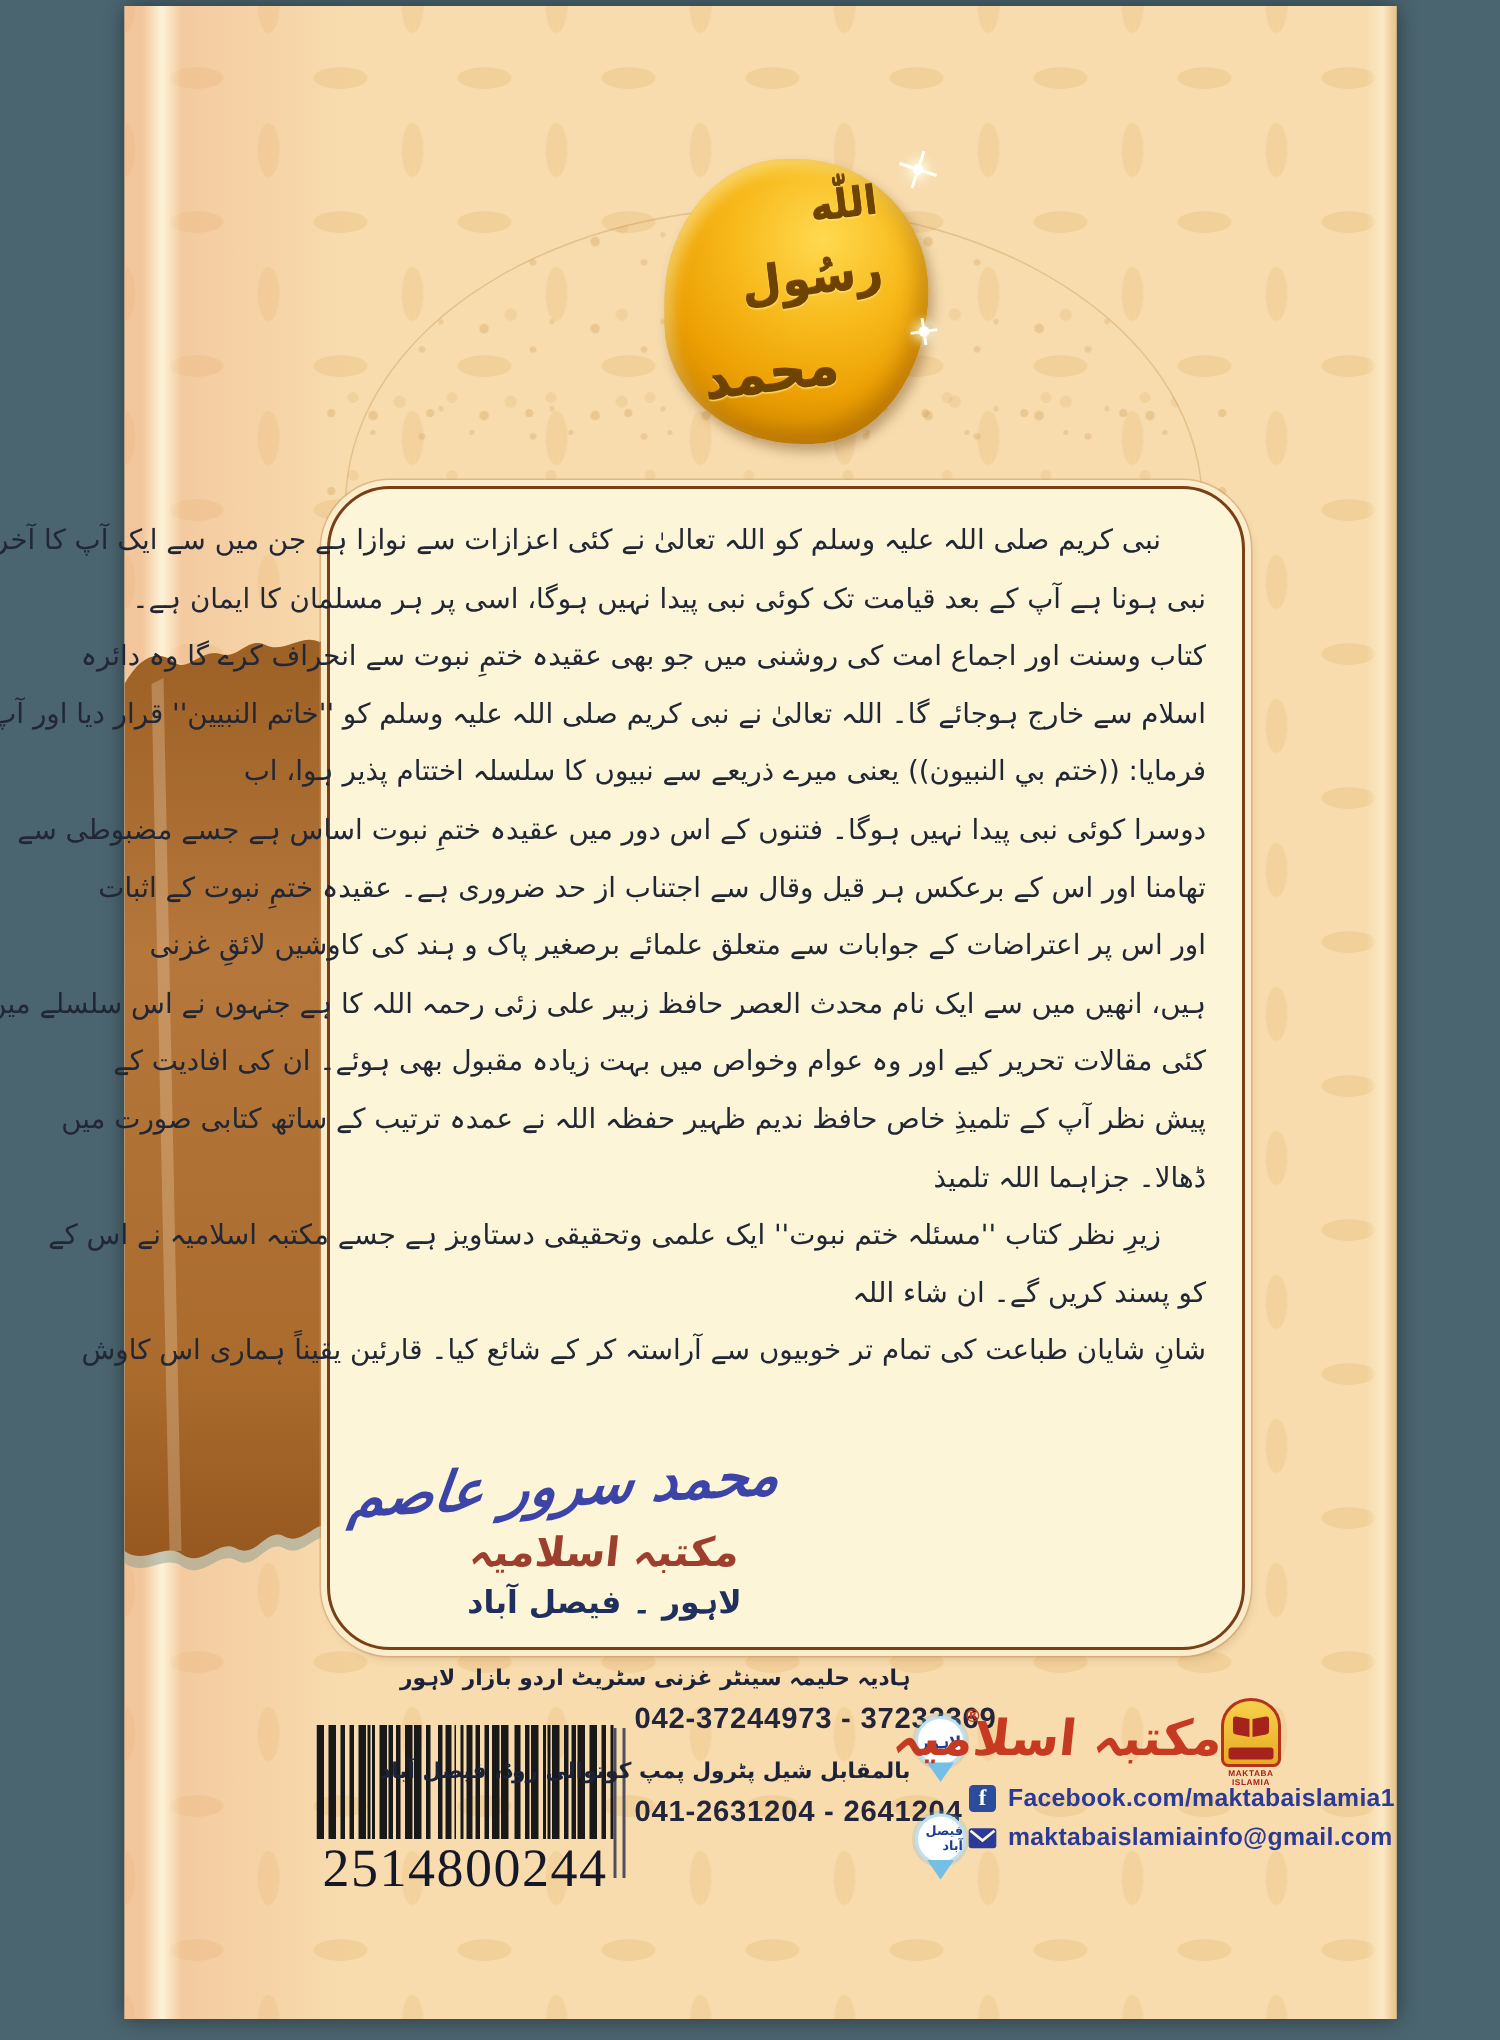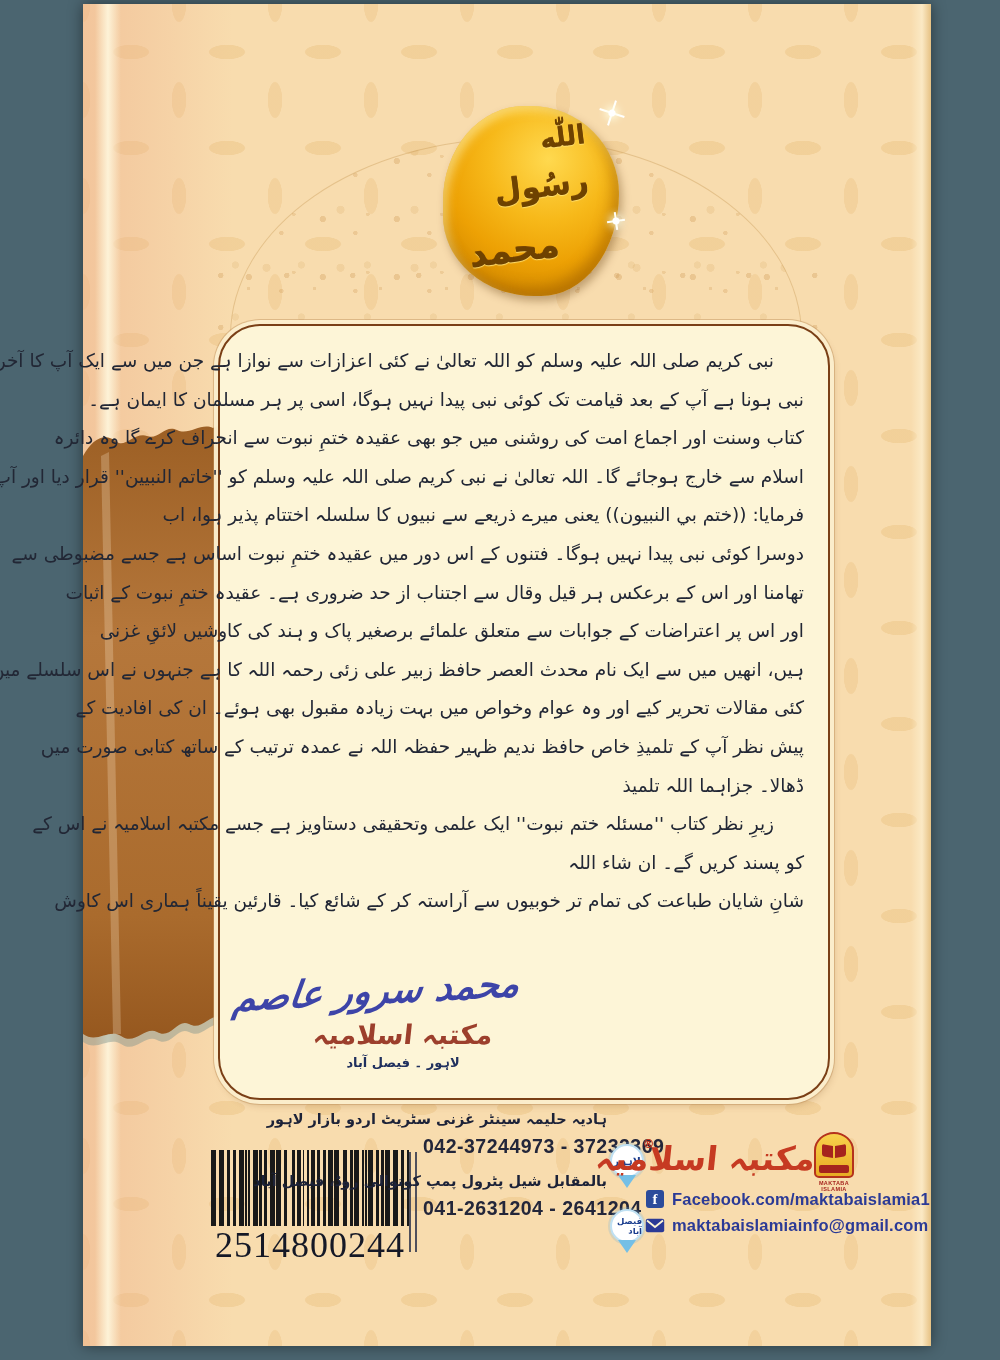--- a/index.html
+++ b/index.html
@@ -94,21 +94,21 @@
   .uline.indent{padding-right:30px;}
   .signature{position:absolute;left:66px;top:642px;width:234px;text-align:center;direction:rtl;}
   .sig-name{
     font-size:37px;font-weight:bold;font-style:italic;color:#3d44a8;
     transform:rotate(-3deg) skewX(-10deg);white-space:nowrap;
   }
   .sig-org{
     margin-top:8px;font-size:27px;font-weight:bold;color:#9c3f2c;
     transform:skewX(-6deg);white-space:nowrap;
   }
-  .sig-cities{margin-top:5px;font-size:13px;font-weight:bold;color:#20305e;white-space:nowrap;}
+  .sig-cities{margin-top:5px;font-size:21px;font-weight:bold;color:#20305e;white-space:nowrap;}
   
   .barcode{position:absolute;left:128px;top:1146px;width:198px;height:76px;display:flex;align-items:stretch;overflow:hidden;}
   .barcode span{display:block;height:100%;background:#191919;flex:none;}
   .barcode-number{
     position:absolute;left:128px;top:1220px;width:198px;text-align:center;
     font-family:"Liberation Serif",serif;font-size:36px;color:#151826;letter-spacing:1px;
   }
   .fdivider{position:absolute;left:326px;top:1148px;height:100px;width:9px;}
   .fdivider b{position:absolute;top:0;bottom:0;width:2px;background:#50505c;}
   .fdivider b:first-child{left:0;} .fdivider b:last-child{left:6px;}

